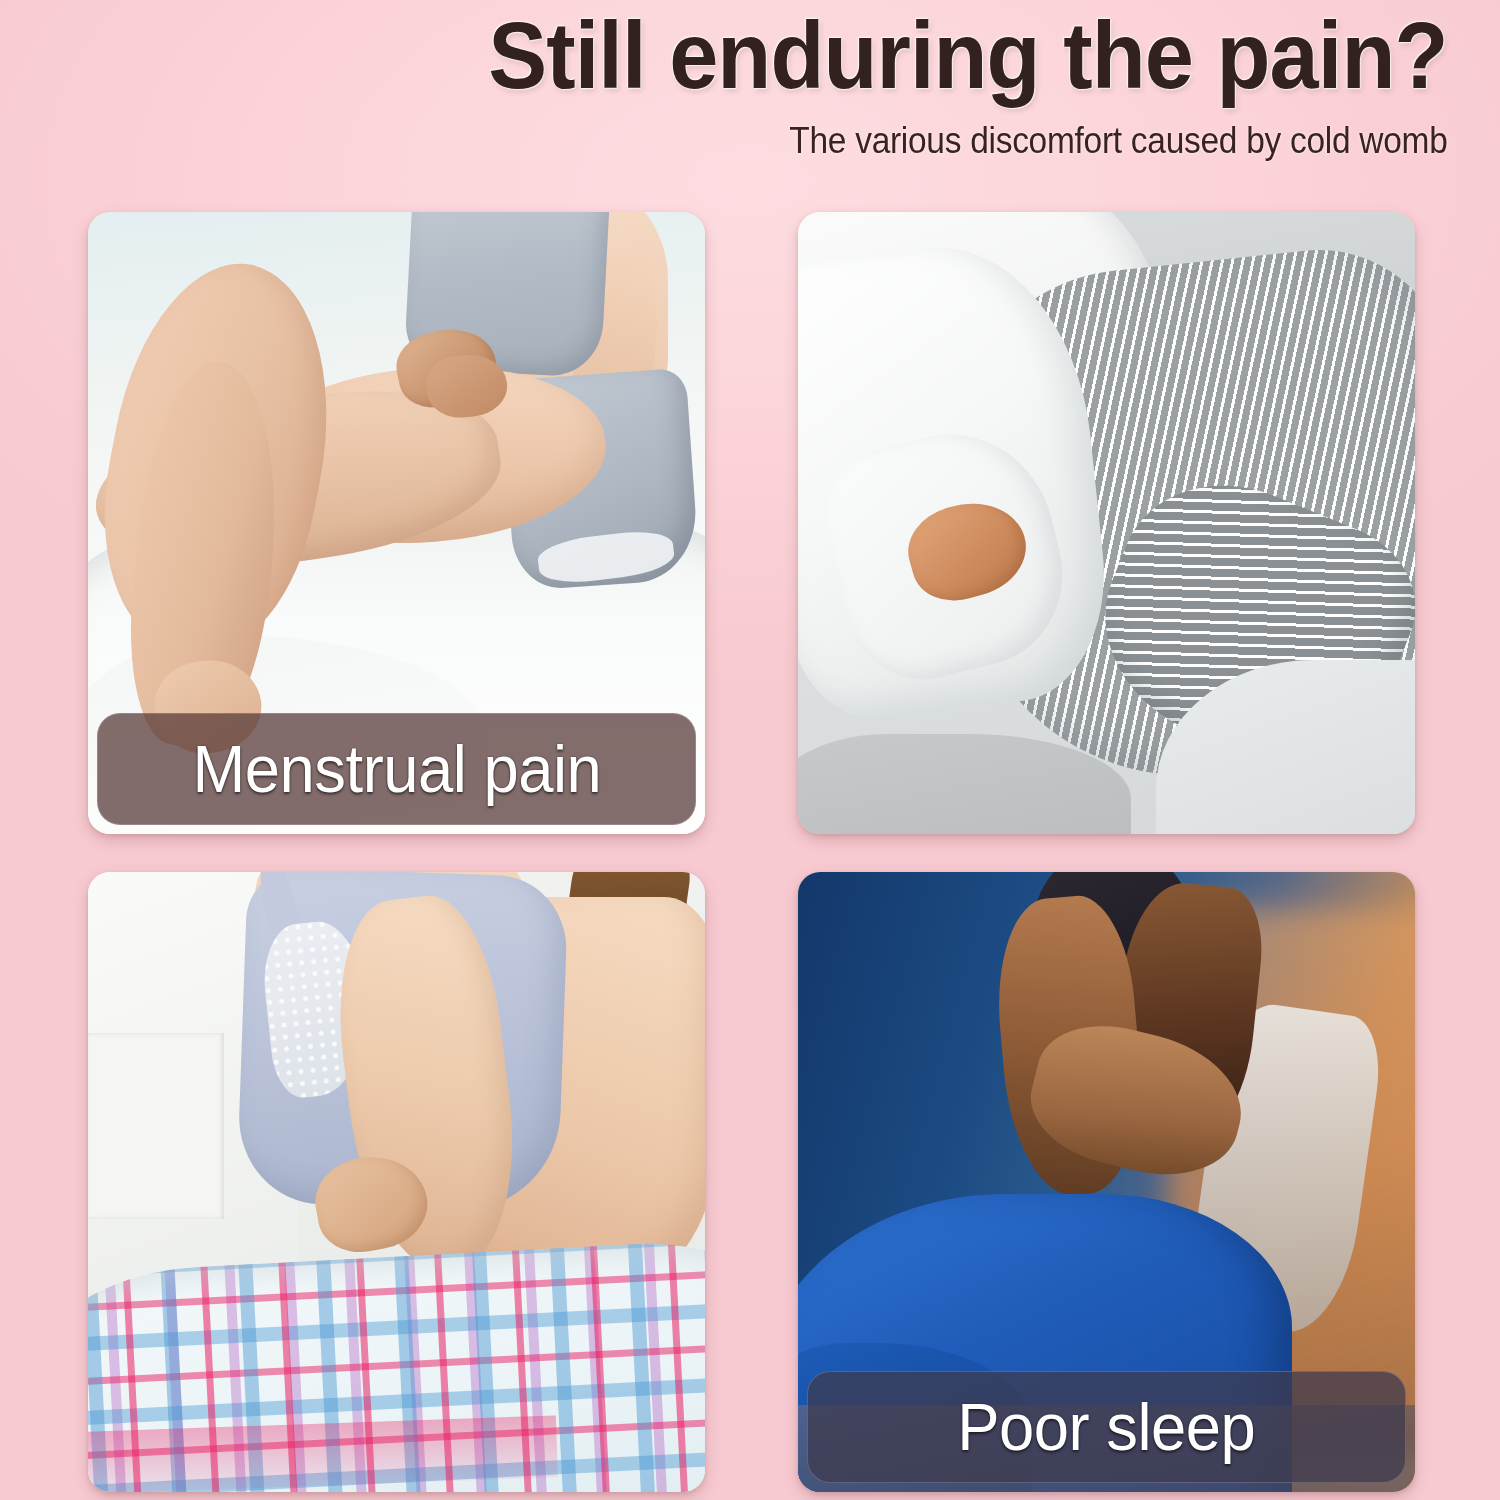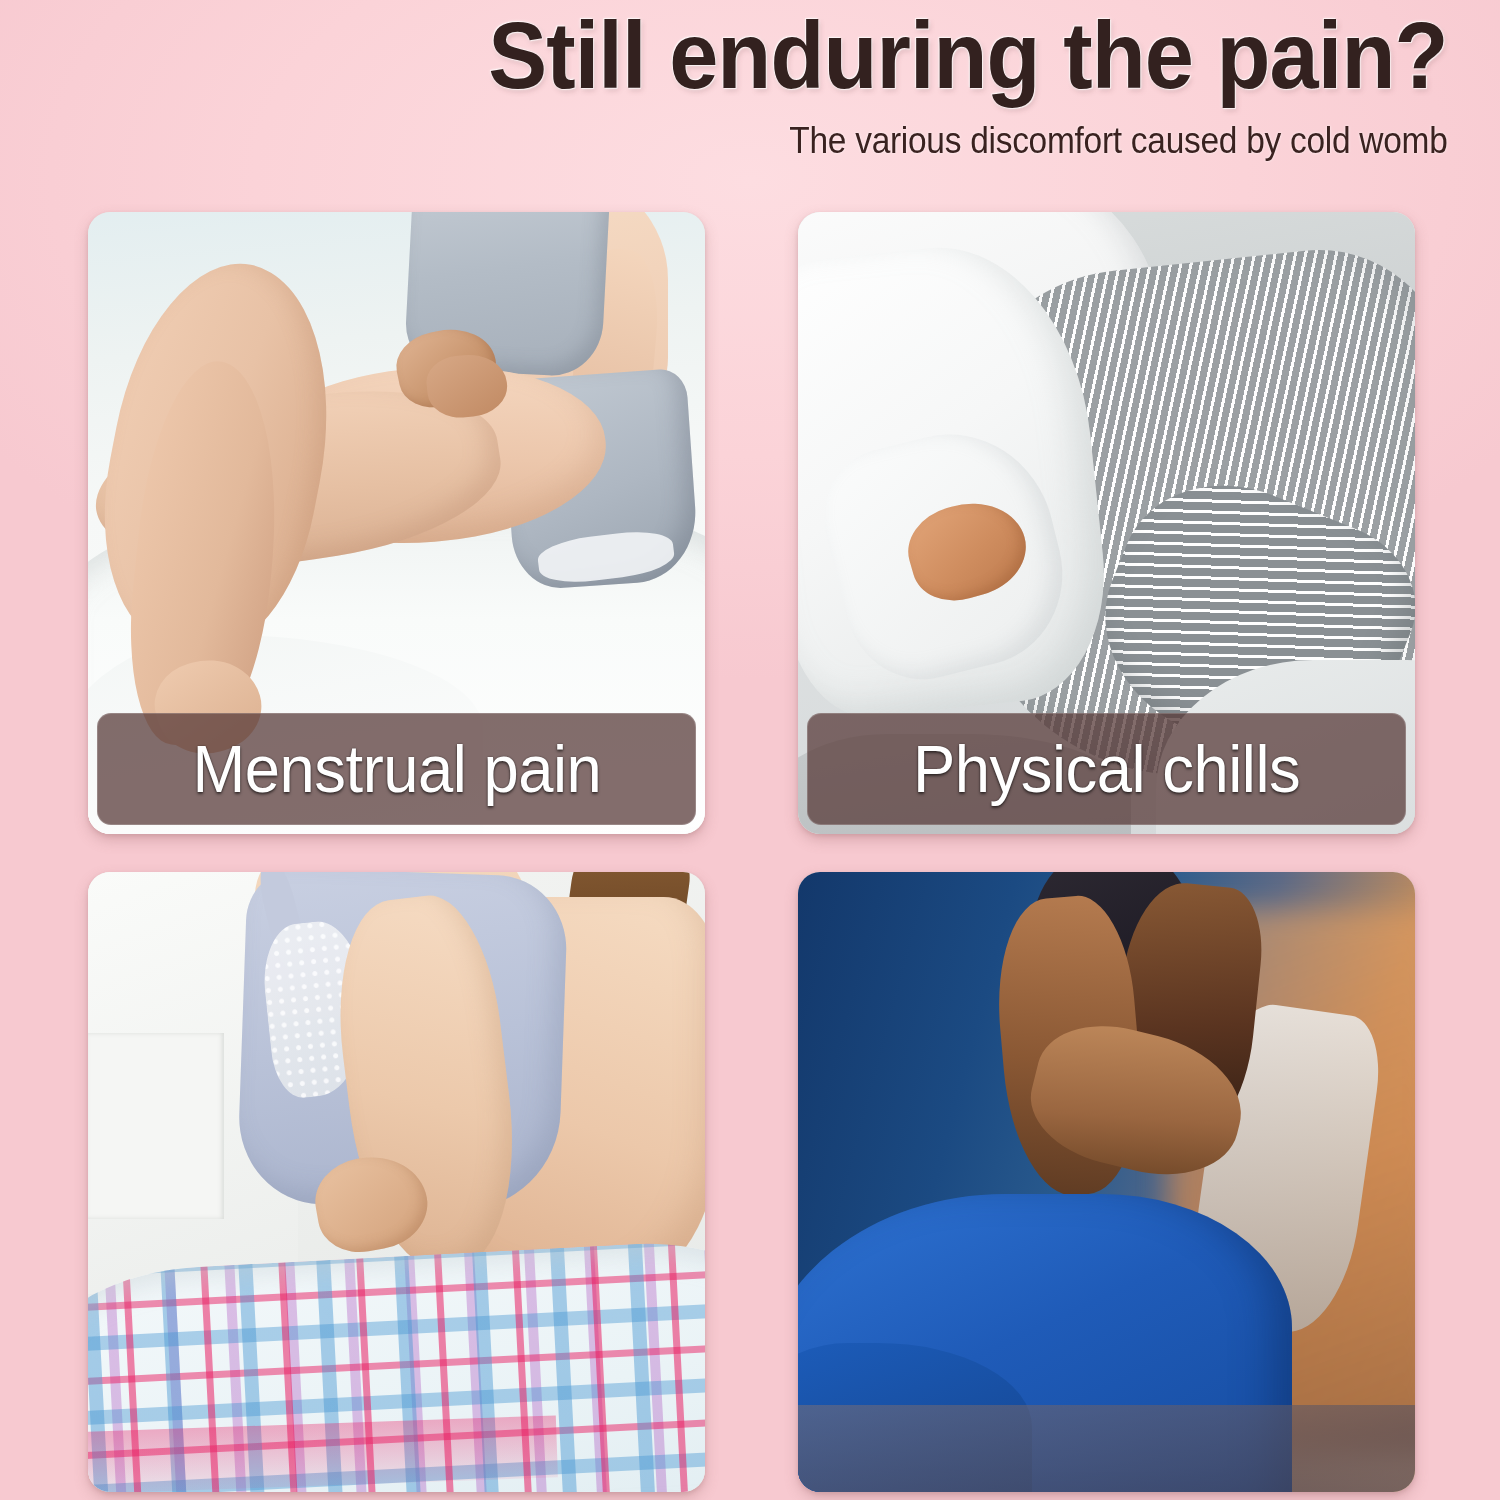--- a/index.html
+++ b/index.html
@@ -489,21 +489,21 @@
     background: linear-gradient(170deg, rgba(120,110,120,0.55), rgba(70,65,80,0.7));
   }
 
   
   .label-bar {
     position: absolute;
     left: 9px;
     right: 9px;
     bottom: 9px;
     height: 112px;
-    border-radius: 14px;
+    border-radius: 23px;
     display: flex;
     align-items: center;
     justify-content: center;
     box-sizing: border-box;
     padding: 0 16px;
     border: 1px solid rgba(255,255,255,0.18);
   }
   .label-bar.brown {
     background: rgba(88,58,56,0.74);
   }
@@ -564,23 +564,20 @@
         <div class="p2-sheet"></div>
         <div class="p2-pillow"></div>
         <div class="p2-legs"></div>
         <div class="p2-calf"></div>
         <div class="p2-blanket"></div>
         <div class="p2-shirt"></div>
         <div class="p2-sleeve"></div>
         <div class="p2-hand"></div>
         <div class="p2-bed"></div>
       </div>
-      <div class="label-bar brown">
-        <span class="label-text">Physical chills</span>
-      </div>
     </div>
 
     <div class="panel">
       <div class="photo">
         <div class="p3-bg"></div>
         <div class="p3-wall"></div>
         <div class="p3-wall2"></div>
         <div class="p3-hair"></div>
         <div class="p3-shoulder"></div>
         <div class="p3-back"></div>
@@ -600,16 +597,19 @@
         <div class="p4-win"></div>
         <div class="p4-shirt"></div>
         <div class="p4-head"></div>
         <div class="p4-hair"></div>
         <div class="p4-arm"></div>
         <div class="p4-forearm"></div>
         <div class="p4-blanket"></div>
         <div class="p4-blanket2"></div>
         <div class="p4-bedbase"></div>
       </div>
+      <div class="label-bar slate">
+        <span class="label-text">Poor sleep</span>
+      </div>
     </div>
 
   </div>
 </div>
 
 </body></html>

